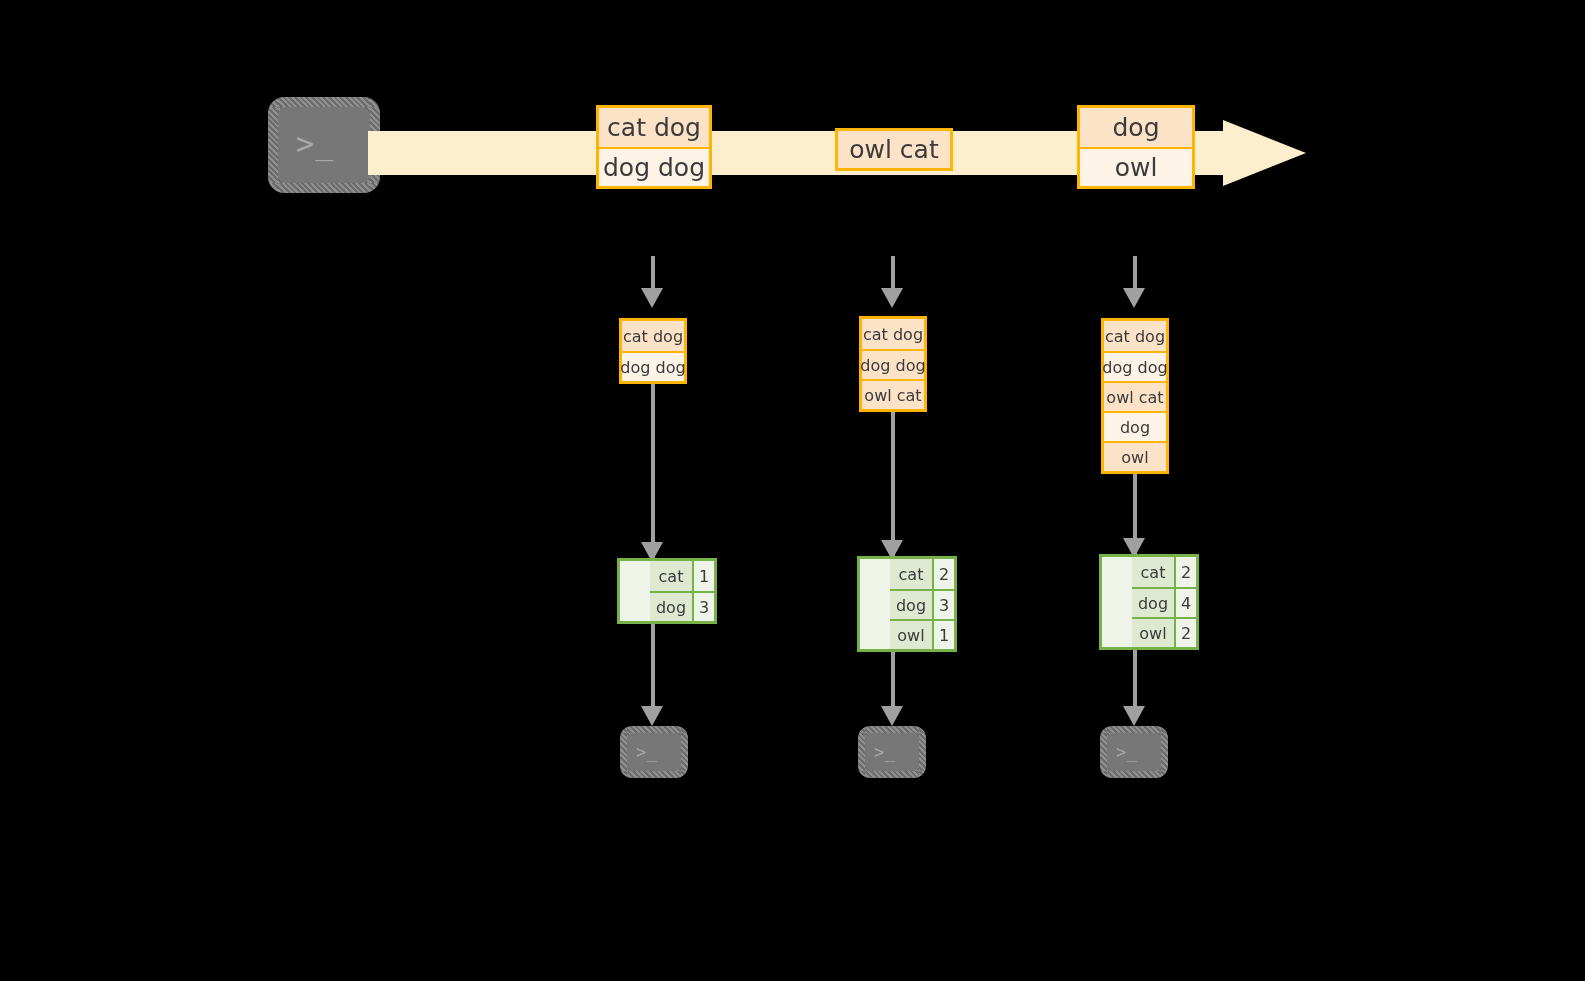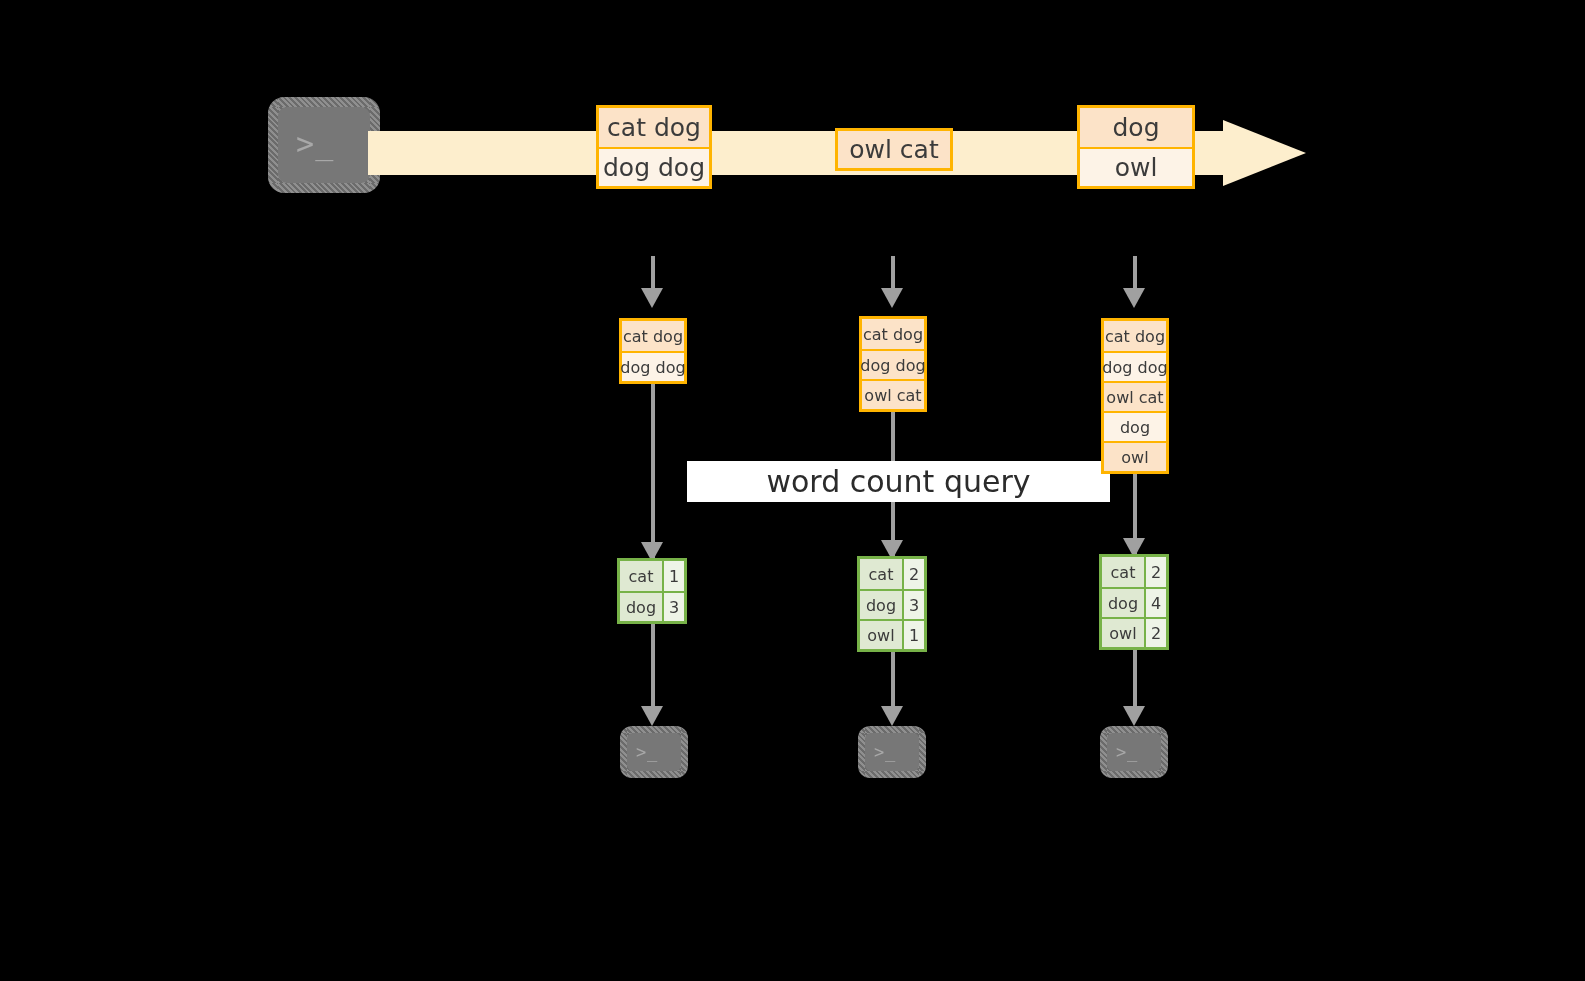--- a/index.html
+++ b/index.html
@@ -103,20 +103,21 @@
   .rec.mid .cell { height: 30px; font-size: 16px; }
 
   
   .res {
     position: absolute;
     border: 3px solid #77b248;
     display: flex;
     flex-direction: column;
     background: #eef4e7;
     z-index: 4;
+    padding-left: 30px;
   }
   .res .row {
     display: flex;
     height: 30px;
   }
   .res .row + .row { border-top: 2px solid #77b248; }
   .res .k, .res .v {
     display: flex;
     align-items: center;
     justify-content: center;
@@ -291,17 +292,14 @@
   </div>
 
   <div class="vline" style="left:1133px; top:650px; height:64px;"></div>
   <div class="vhead" style="left:1123px; top:706px;"></div>
 
   <div class="terminal small" style="left:1100px; top:726px;">
     <div class="inner"></div>
     <span class="prompt">&gt;_</span>
   </div>
 
-  <div class="query-band">
-    <span class="label">word count query</span>
-  </div>
 
 </div>
 
 </body></html>

